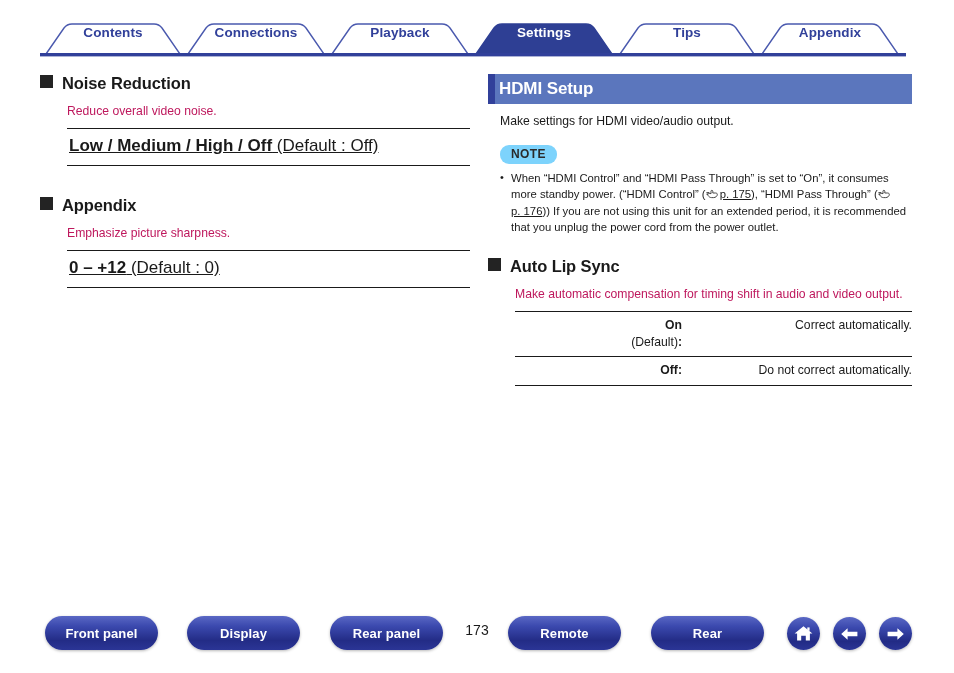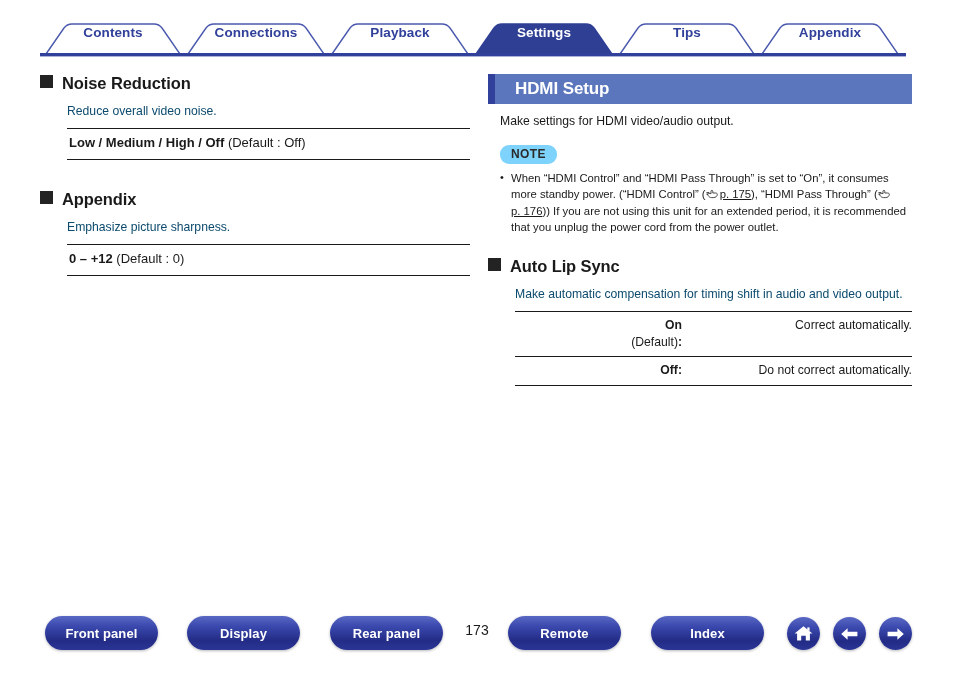--- a/index.html
+++ b/index.html
@@ -76,48 +76,49 @@
     color: #1a1a1a;
     letter-spacing: -0.1px;
   }
 
   .sec-body {
     padding-left: 27px;
   }
   .desc {
     font-size: 12.2px;
     line-height: 1.5;
-    color: #0c4a6e;
+    color: #be185d;
     margin: 0 0 8px 0;
   }
 
   
   .opt-table {
     border-top: 1.4px solid #1a1a1a;
     border-bottom: 1.4px solid #1a1a1a;
     padding: 5px 0 6px 2px;
     margin-top: 2px;
   }
   .opt-row {
-    font-size: 13px;
+    font-size: 17px;
     line-height: 1.45;
+    text-decoration: underline;
   }
   .opt-row b {
     font-weight: bold;
   }
   .spacer-lg { height: 30px; }
 
   
   .banner {
     height: 30px;
     background: #5b76bd;
     border-left: 7px solid #31409a;
     display: flex;
     align-items: center;
-    padding-left: 20px;
+    padding-left: 4px;
     box-sizing: border-box;
   }
   .banner-text {
     color: #ffffff;
     font-size: 17px;
     font-weight: bold;
     letter-spacing: -0.1px;
   }
   .banner-desc {
     font-size: 12.2px;
@@ -362,21 +363,21 @@
   <div class="pill" style="left:330px;width:113px">
       <span>Rear panel</span>
     </div>
 
   <div class="pagenum">173</div>
 
   <div class="pill" style="left:508px;width:113px">
       <span>Remote</span>
     </div>
   <div class="pill" style="left:651px;width:113px">
-      <span>Index</span>
+      <span>Rear</span>
     </div>
 
   <div class="circ" style="left:787px">
     <svg width="21" height="19" viewBox="0 0 21 19">
       <path d="M10.5,2.2 L19.4,9.6 L16.9,9.6 L16.9,16.6 L12.8,16.6 L12.8,11.8 L8.2,11.8
                L8.2,16.6 L4.1,16.6 L4.1,9.6 L1.6,9.6 Z" fill="#ffffff"></path>
       <rect x="14.3" y="3.4" width="2.3" height="3.4" fill="#ffffff"></rect>
     </svg>
   </div>
   <div class="circ" style="left:833px">

